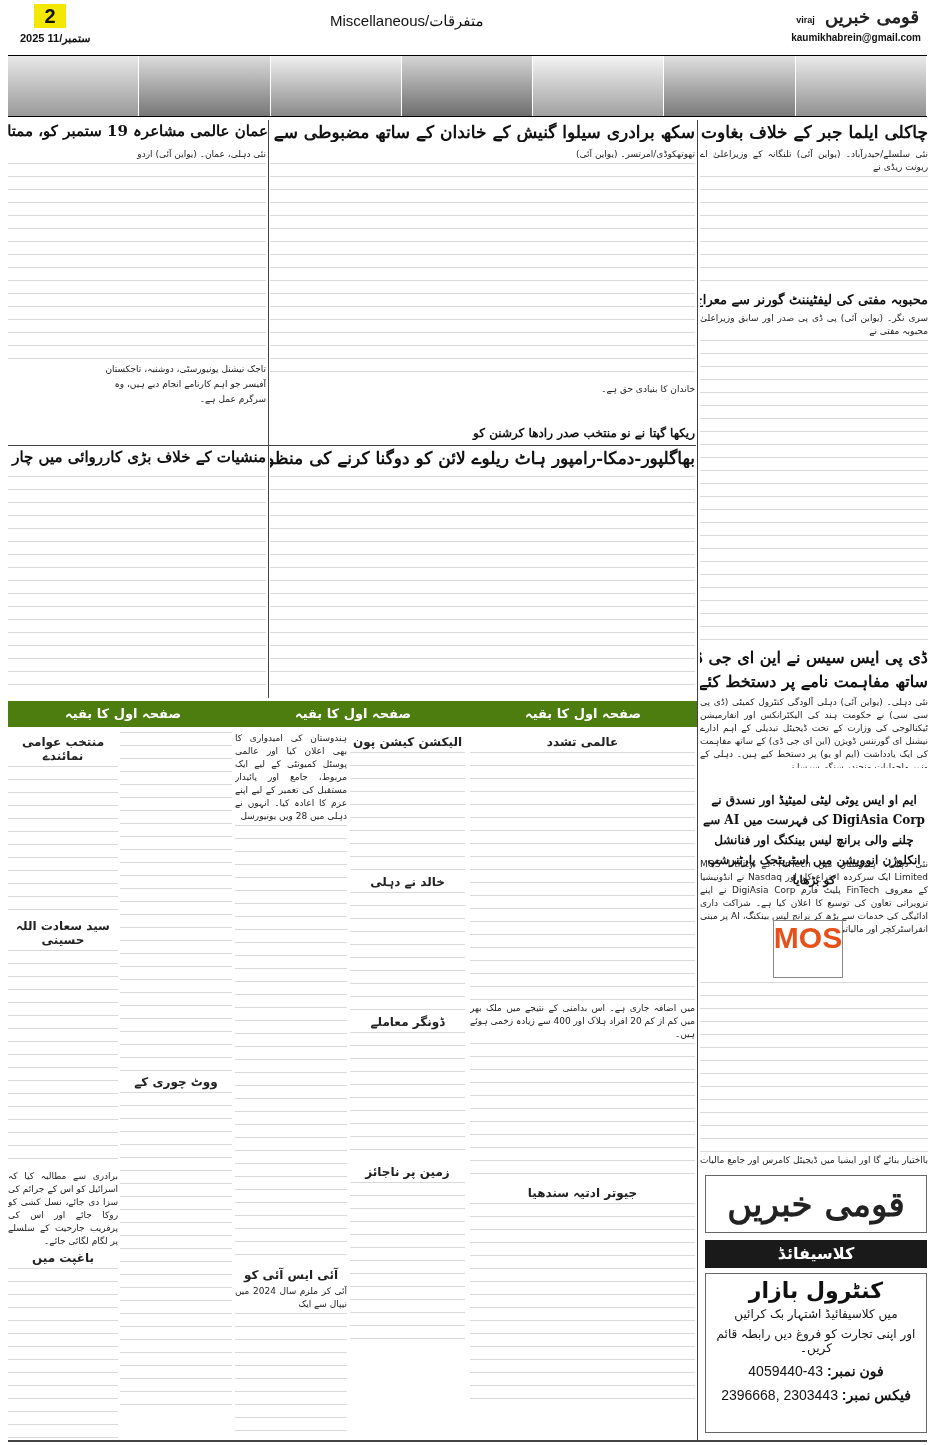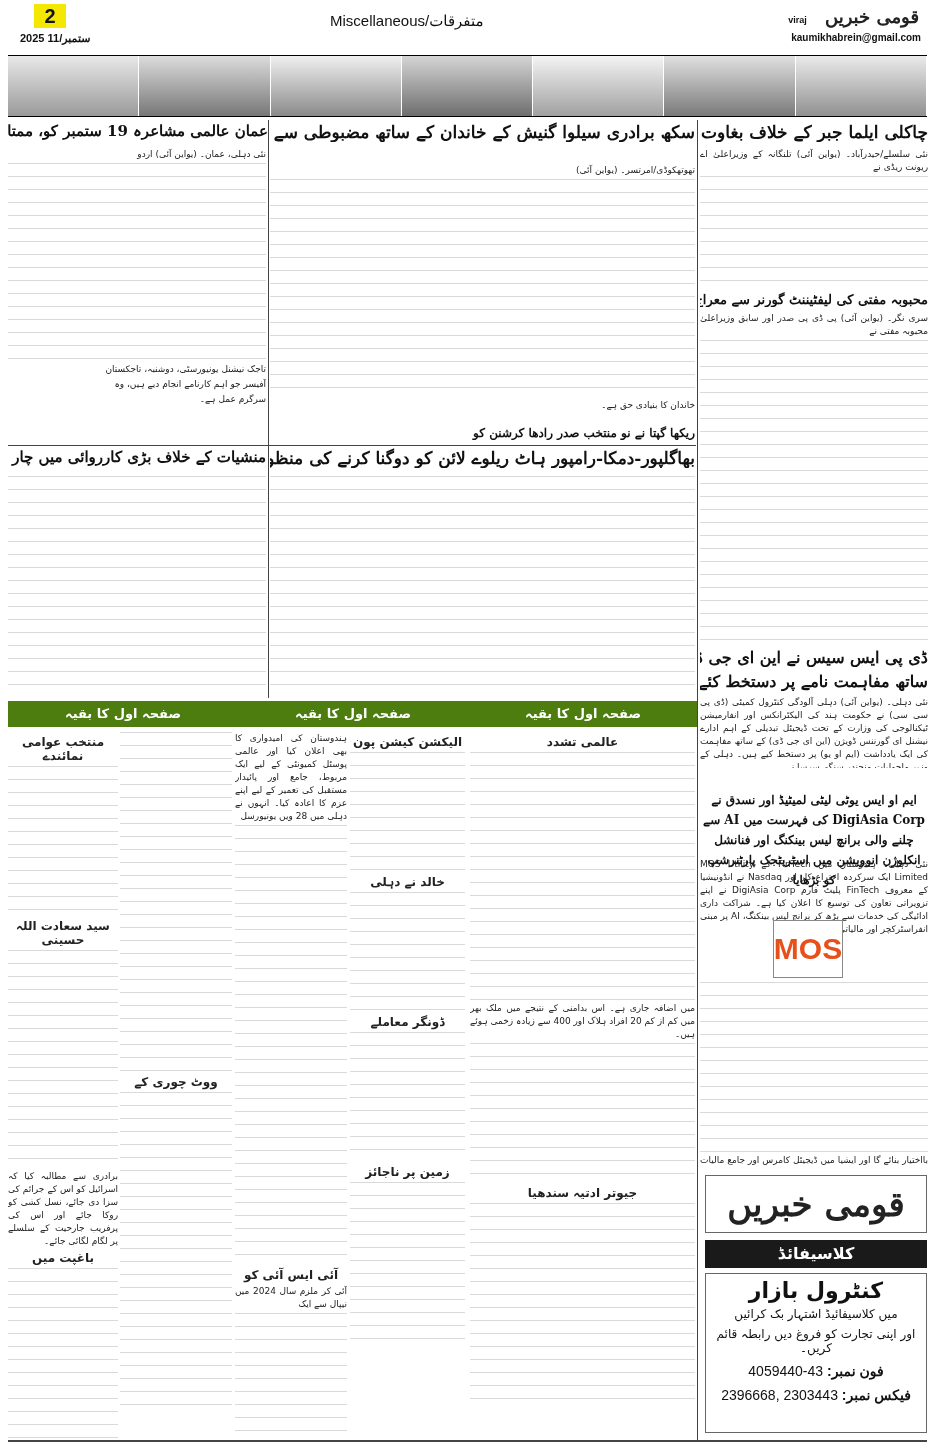--- a/index.html
+++ b/index.html
@@ -23,21 +23,21 @@
 .lines{background:repeating-linear-gradient(to bottom,#bbb 0,#bbb 1px,transparent 1px,transparent 13px);opacity:.55}
 </style>
 </head>
 <body>
 
 <div class="abs hdr-num">2</div>
 <div class="abs hdr-date">2025 11/ستمبر</div>
 <div class="abs hdr-sec">Miscellaneous/متفرقات</div>
 <div class="abs hdr-logo">
   <span style="color:#222">قومی خبریں</span>
-  <span style="font:bold 9px 'Liberation Sans',sans-serif;margin-right:12px">viraj</span>
+  <span style="font:bold 9px 'Liberation Sans',sans-serif;margin-right:4px">viraj</span>
 </div>
 <div class="abs hdr-mail">kaumikhabrein@gmail.com</div>
 
 <div class="abs banner">
   <div style="background:linear-gradient(#e8e8e8,#9a9a9a)"></div>
   <div style="background:linear-gradient(#dcdcdc,#777)"></div>
   <div style="background:linear-gradient(#f0f0f0,#8a8a8a)"></div>
   <div style="background:linear-gradient(#d5d5d5,#6e6e6e)"></div>
   <div style="background:linear-gradient(#f4f4f4,#a0a0a0)"></div>
   <div style="background:linear-gradient(#e0e0e0,#7a7a7a)"></div>
@@ -45,21 +45,21 @@
 </div>
 
 <div class="abs headline" style="left:700px;top:122px;width:228px">چاکلی ایلما جبر کے خلاف بغاوت کی علامت: ریونت ریڈی</div>
 <div class="abs headline" style="left:270px;top:122px;width:425px">سکھ برادری سیلوا گنیش کے خاندان کے ساتھ مضبوطی سے کھڑی ہے: جتھیدار</div>
 <div class="abs headline" style="left:8px;top:122px;width:260px;font-size:15px">عمان عالمی مشاعرہ 19 ستمبر کو، ممتاز شاعر و ادیب ڈاکٹر مشتاق صدف کی شرکت</div>
 
 <div class="abs col" style="left:700px;top:148px;width:228px;height:138px">
   <p>نئی سلسلے/حیدرآباد۔ (یواین آئی) تلنگانہ کے وزیراعلیٰ اے ریونت ریڈی نے</p>
   <div class="lines" style="height:110px"></div>
 </div>
-<div class="abs col" style="left:270px;top:164px;width:425px;height:260px">
+<div class="abs col" style="left:270px;top:148px;width:425px;height:260px">
   <p>تھوتھکوڈی/امرتسر۔ (یواین آئی)</p>
   <div class="lines" style="height:220px"></div>
   <p>خاندان کا بنیادی حق ہے۔</p>
 </div>
 <div class="abs col" style="left:8px;top:148px;width:258px;height:262px">
   <p>نئی دہلی، عمان۔ (یواین آئی) اردو</p>
   <div class="lines" style="height:200px"></div>
   <p>تاجک نیشنل یونیورسٹی، دوشنبہ، تاجکستان</p>
   <p>آفیسر جو اہم کارنامے انجام دیے ہیں، وہ</p>
   <p>سرگرم عمل ہے۔</p>
@@ -68,21 +68,21 @@
 <div class="abs headline" style="left:700px;top:292px;width:228px;font-size:13px">محبوبہ مفتی کی لیفٹیننٹ گورنر سے معراج ملک کی فوری رہائی کی اپیل</div>
 <div class="abs col" style="left:700px;top:312px;width:228px;height:330px">
   <p>سری نگر۔ (یواین آئی) پی ڈی پی صدر اور سابق وزیراعلیٰ محبوبہ مفتی نے</p>
   <div class="lines" style="height:310px"></div>
 </div>
 <div class="abs headline" style="left:700px;top:648px;width:228px;font-size:16px">ڈی پی ایس سیس نے این ای جی ڈی کے</div>
 <div class="abs headline" style="left:700px;top:672px;width:228px;font-size:16px">ساتھ مفاہمت نامے پر دستخط کئے</div>
 <div class="abs col" style="left:700px;top:696px;width:228px;height:72px">نئی دہلی۔ (یواین آئی) دہلی آلودگی کنٹرول کمیٹی (ڈی پی سی سی) نے حکومت ہند کی الیکٹرانکس اور انفارمیشن ٹیکنالوجی کی وزارت کے تحت ڈیجیٹل تبدیلی کے اہم ادارے نیشنل ای گورننس ڈویژن (این ای جی ڈی) کے ساتھ مفاہمت کی ایک یادداشت (ایم او یو) پر دستخط کیے ہیں۔ دہلی کے وزیر ماحولیات منجندر سنگھ سرسا نے</div>
 <div class="abs headline" style="left:700px;top:790px;width:228px;font-size:12px;white-space:normal;line-height:20px">ایم او ایس یوٹی لیٹی لمیٹیڈ اور نسدق نے DigiAsia Corp کی فہرست میں AI سے چلنے والی برانچ لیس بینکنگ اور فنانشل انکلوژن انوویشن میں اسٹریٹجک پارٹنرشپ کو بڑھایا</div>
 <div class="abs col" style="left:700px;top:858px;width:228px;height:100px">نئی دہلی۔ ہندوستان میں FinTech کے MOS Utility Limited ایک سرکردہ اختراع کار اور Nasdaq نے انڈونیشیا کے معروف FinTech پلیٹ فارم DigiAsia Corp نے اپنے تزویراتی تعاون کی توسیع کا اعلان کیا ہے۔ شراکت داری ادائیگی کی خدمات سے بڑھ کر برانچ لیس بینکنگ، AI پر مبنی انفراسٹرکچر اور مالیاتی</div>
-<div class="abs" style="left:773px;top:920px;width:70px;height:58px;border:1px solid #888;background:#fff;display:flex;align-items:center;justify-content:center">
+<div class="abs" style="left:773px;top:920px;width:70px;height:58px;border:1px solid #888;background:#fff;display:flex;align-items:flex-start;justify-content:center">
   <span style="font:bold 30px 'Liberation Sans',sans-serif;color:#e8501a">MOS</span>
 </div>
 <div class="abs lines" style="left:700px;top:982px;width:228px;height:170px"></div>
 <div class="abs col" style="left:700px;top:1154px;width:228px;height:14px">بااختیار بنائے گا اور ایشیا میں ڈیجیٹل کامرس اور جامع مالیات کی بنیاد رکھے گا۔</div>
 
 <div class="abs headline" style="left:470px;top:426px;width:225px;font-size:12px">ریکھا گپتا نے نو منتخب صدر رادھا کرشنن کو مبارکباد دی</div>
 <div class="abs headline" style="left:270px;top:448px;width:425px">بھاگلپور-دمکا-رامپور ہاٹ ریلوے لائن کو دوگنا کرنے کی منظوری</div>
 <div class="abs headline" style="left:8px;top:448px;width:258px;font-size:15px">منشیات کے خلاف بڑی کارروائی میں چار گرفتار</div>
 <div class="abs lines" style="left:270px;top:476px;width:425px;height:220px"></div>
 <div class="abs lines" style="left:8px;top:476px;width:258px;height:220px"></div>

